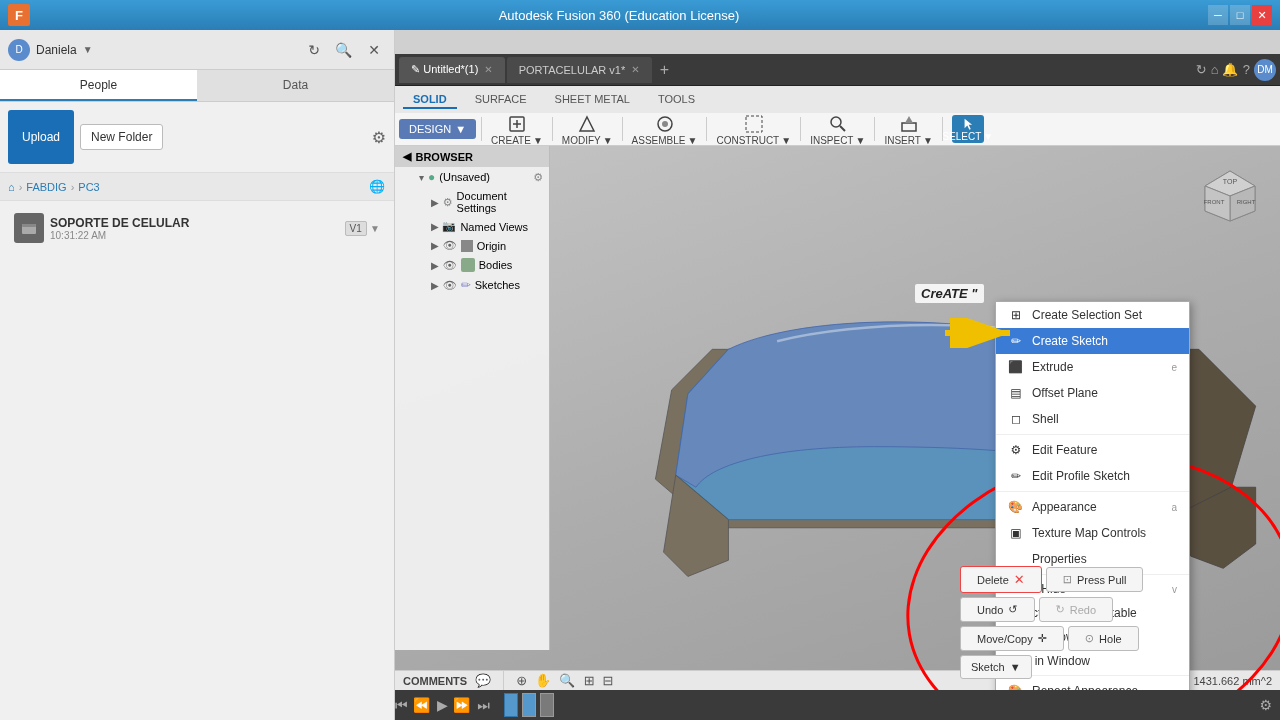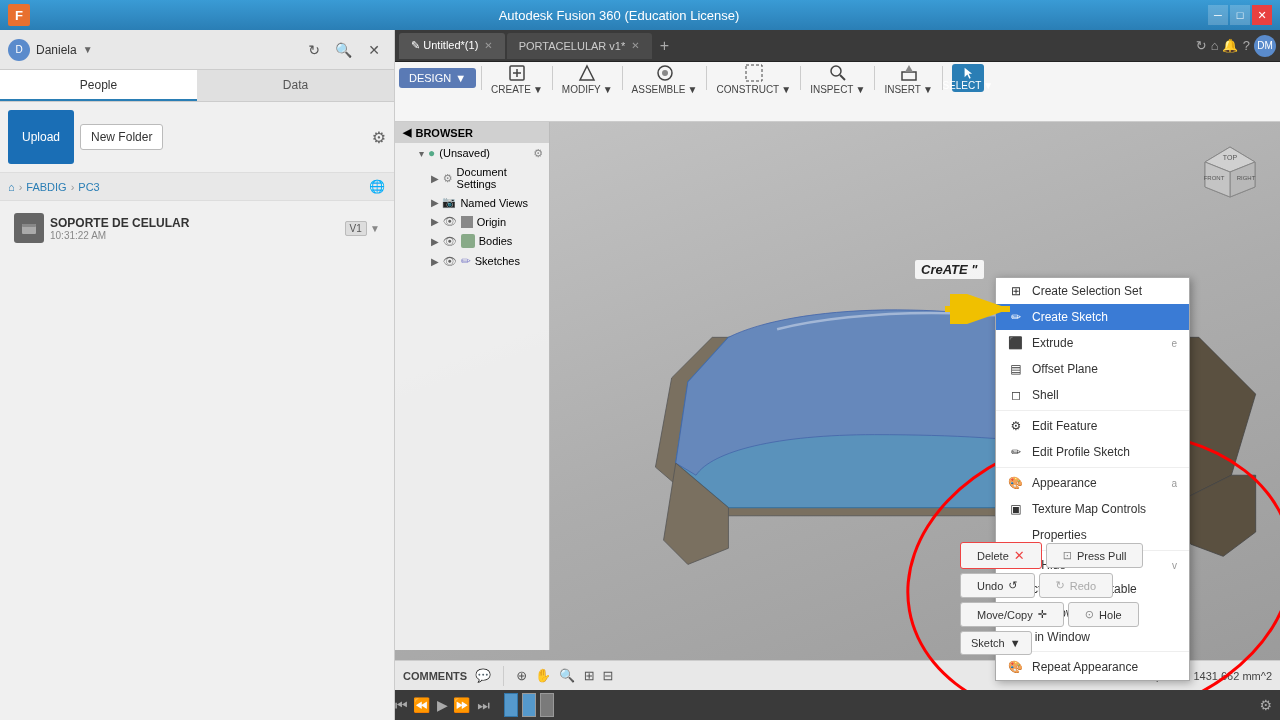--- a/index.html
+++ b/index.html
@@ -70,21 +70,21 @@
     }
 
     
     #filetree { padding: 8px; flex:1; overflow-y:auto; }
     .file-item { display:flex; align-items:center; gap:6px; padding:4px 6px; }
     .file-name { font-size:12px;color:#333; font-weight:bold; }
     .file-time { font-size:10px;color:#888; }
     .version-badge { background:#ddd;border:1px solid #bbb;padding:1px 4px;border-radius:2px;font-size:10px;color:#555; }
 
     
-    #rightpanel { flex:1; display:flex; flex-direction:column; background:#2a2a2a; }
+    #rightpanel { flex:1; display:flex; flex-direction:column; background:#2a2a2a;margin-top:24px; }
 
     
     #tabbar {
       height: 32px; background:#3a3a3a; display:flex; align-items:center; padding:0 4px; gap:2px;
       border-bottom: 1px solid #222;
     }
     .tab {
       height: 26px; padding: 0 12px; display:flex; align-items:center; gap:6px;
       background:#4a4a4a; color:#ccc; border-radius:3px 3px 0 0; cursor:pointer; font-size:11px;
     }
@@ -321,20 +321,26 @@
       <div class="tab-icons">
         <span class="tab-icon-btn">↻</span>
         <span class="tab-icon-btn">⌂</span>
         <span class="tab-icon-btn">🔔</span>
         <span class="tab-icon-btn">?</span>
         <span style="background:#5a8bcc;color:white;border-radius:50%;width:22px;height:22px;display:flex;align-items:center;justify-content:center;font-size:10px;">DM</span>
       </div>
     </div>
 
     <div id="toolbar">
+      <div id="toolbar-top">
+        <div class="toolbar-tab active">SOLID</div>
+        <div class="toolbar-tab">SURFACE</div>
+        <div class="toolbar-tab">SHEET METAL</div>
+        <div class="toolbar-tab">TOOLS</div>
+      </div>
       <div id="toolbar-bottom">
         <button class="design-btn">
           <span>DESIGN</span>
           <span>▼</span>
         </button>
         <div class="tb-separator"></div>
 
         <div class="tb-group">
           <div class="create-area">
             <svg width="22" height="22" viewBox="0 0 22 22">
@@ -623,21 +629,21 @@
           </button>
         </div>
         <div class="float-row">
           <button class="sketch-dropdown">
             <span>Sketch</span>
             <span>▼</span>
           </button>
         </div>
       </div>
 
-      <div style="position:absolute;bottom:0;left:0;right:0;height:30px;background:#e8e8e8;border-top:1px solid #ccc;display:flex;align-items:center;padding:0 8px;gap:8px;">
+      <div style="position:absolute;bottom:0;left:0;right:0;height:20px;background:#e8e8e8;border-top:1px solid #ccc;display:flex;align-items:center;padding:0 8px;gap:8px;">
         <span style="font-size:11px;font-weight:bold;color:#444;">COMMENTS</span>
         <span style="color:#666;font-size:13px;">💬</span>
         <div style="width:1px;height:20px;background:#ccc;margin:0 4px;"></div>
 
         <span style="color:#555;cursor:pointer;font-size:13px;">⊕</span>
         <span style="color:#555;cursor:pointer;font-size:13px;">✋</span>
         <span style="color:#555;cursor:pointer;font-size:13px;">🔍</span>
         <span style="color:#555;cursor:pointer;font-size:13px;">⊞</span>
         <span style="color:#555;cursor:pointer;font-size:13px;">⊟</span>
         <div style="flex:1;"></div>

